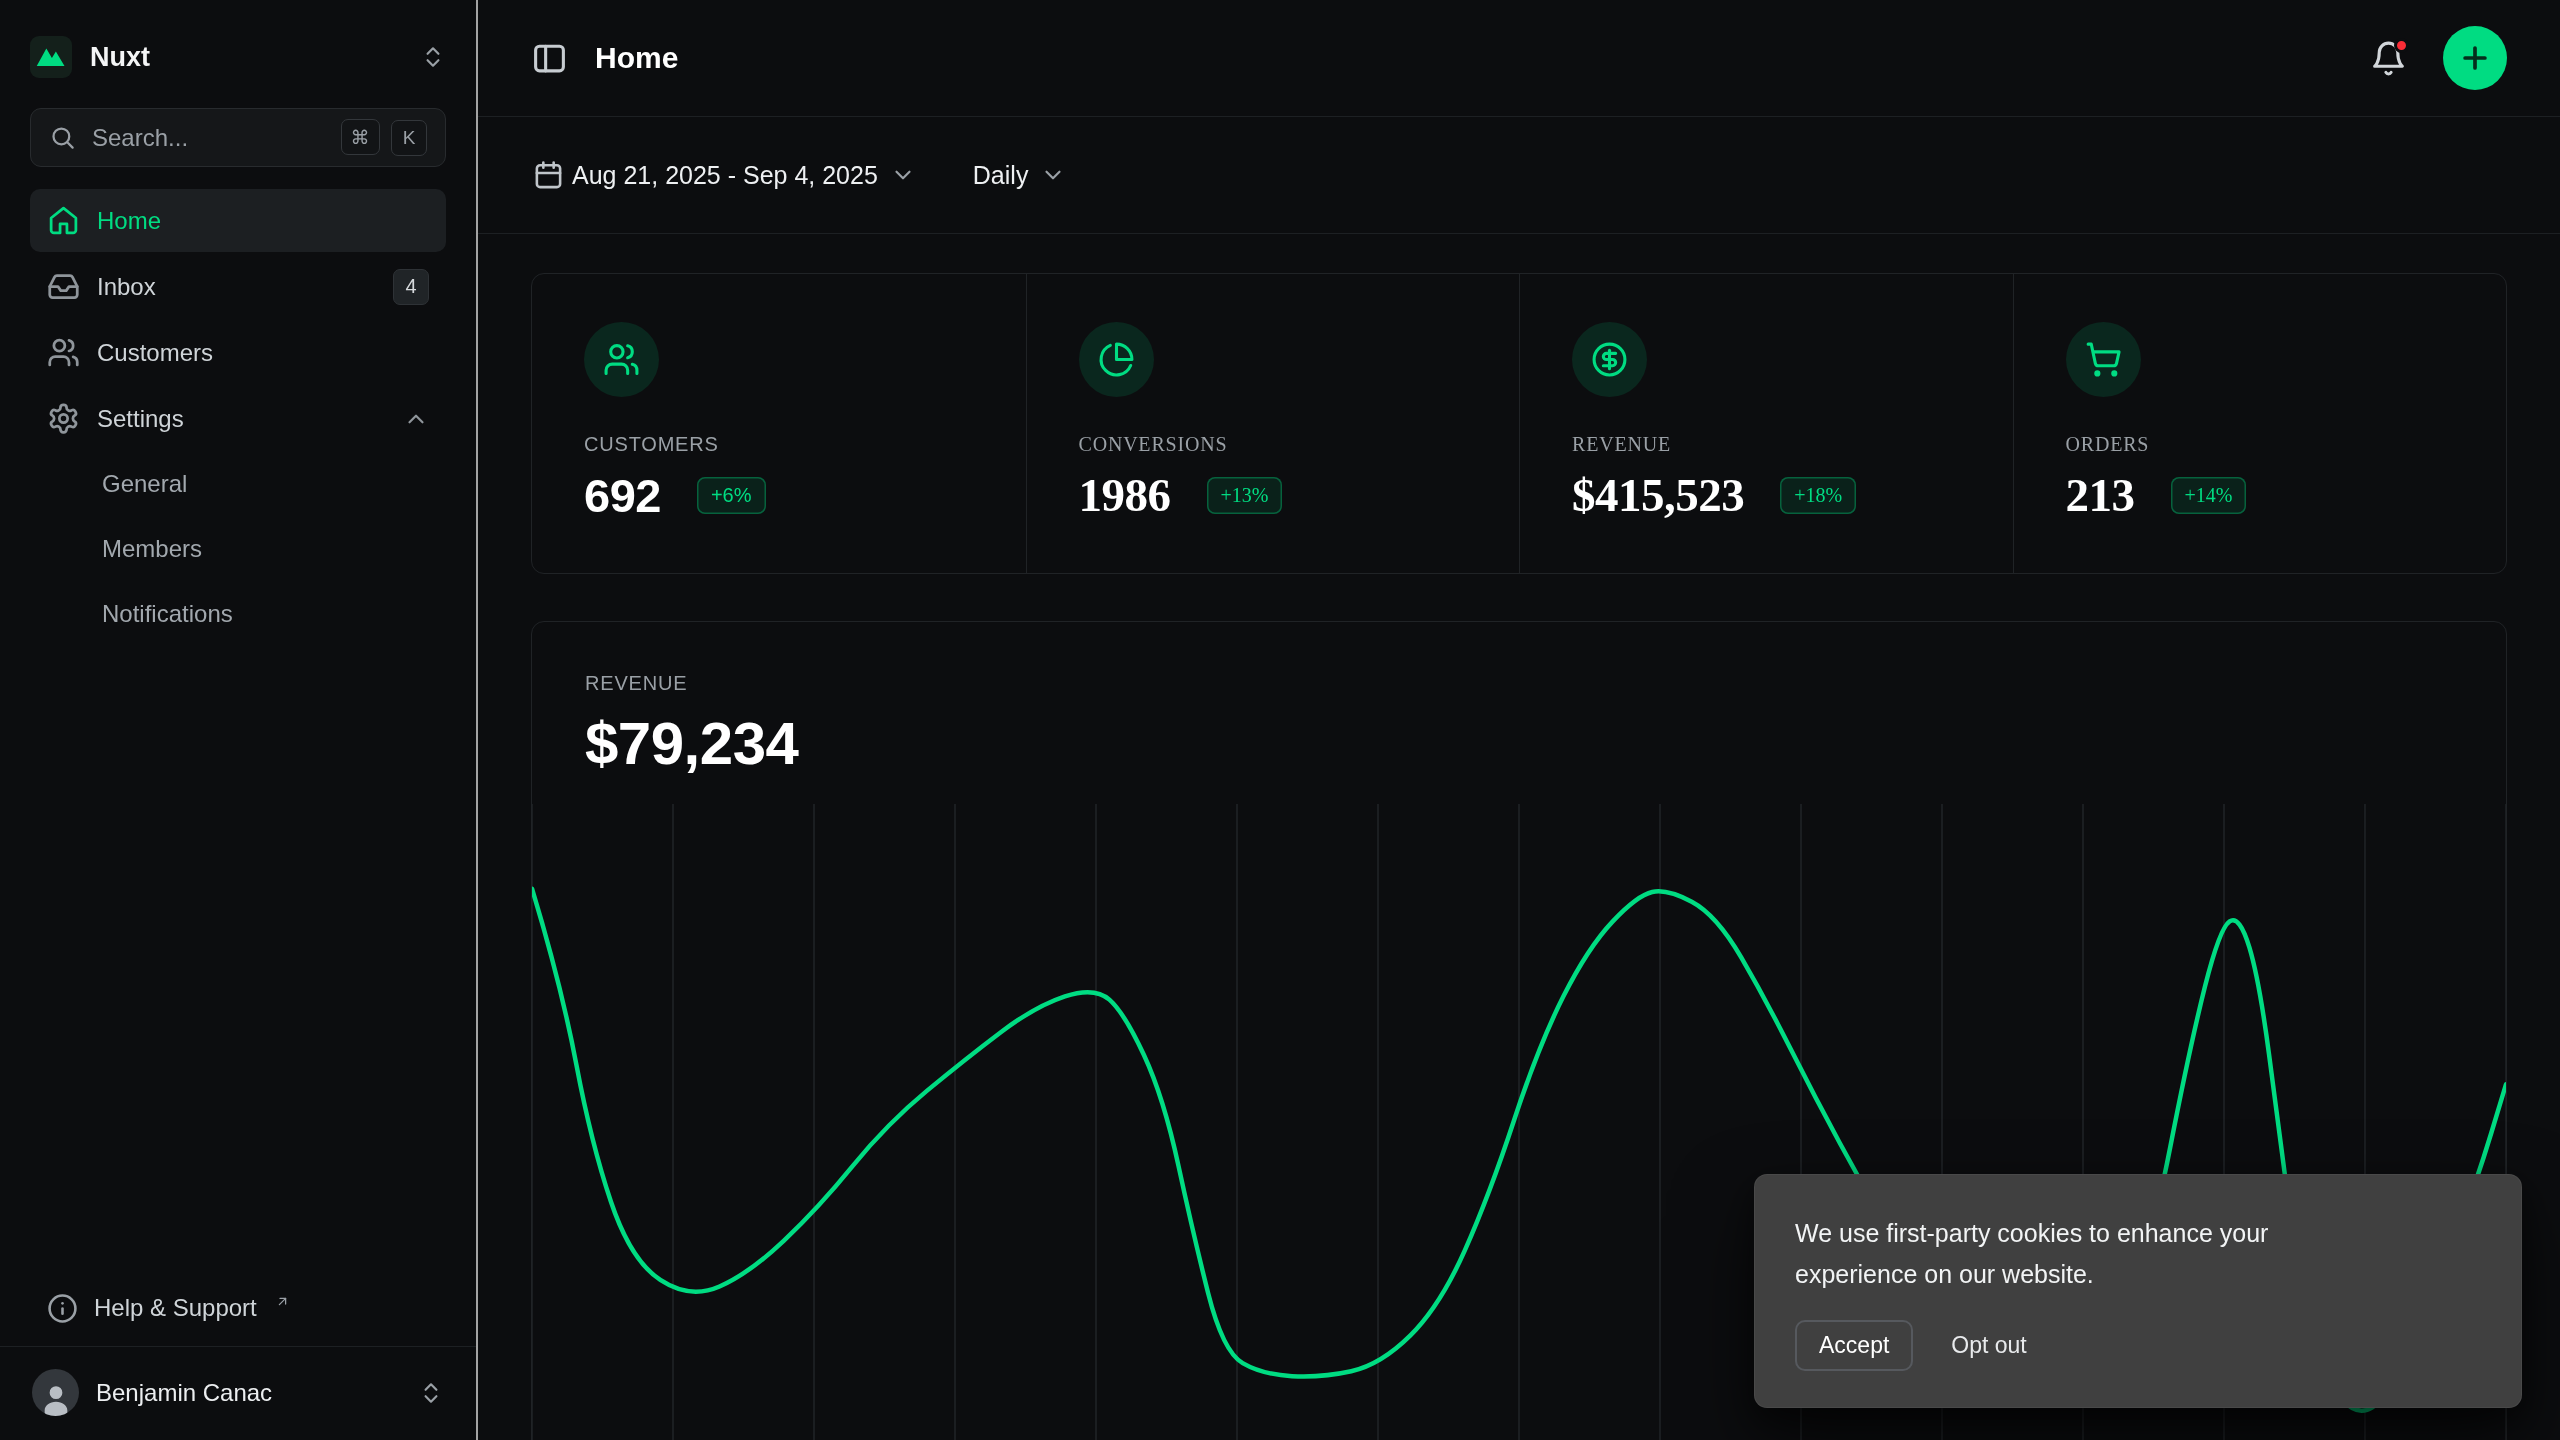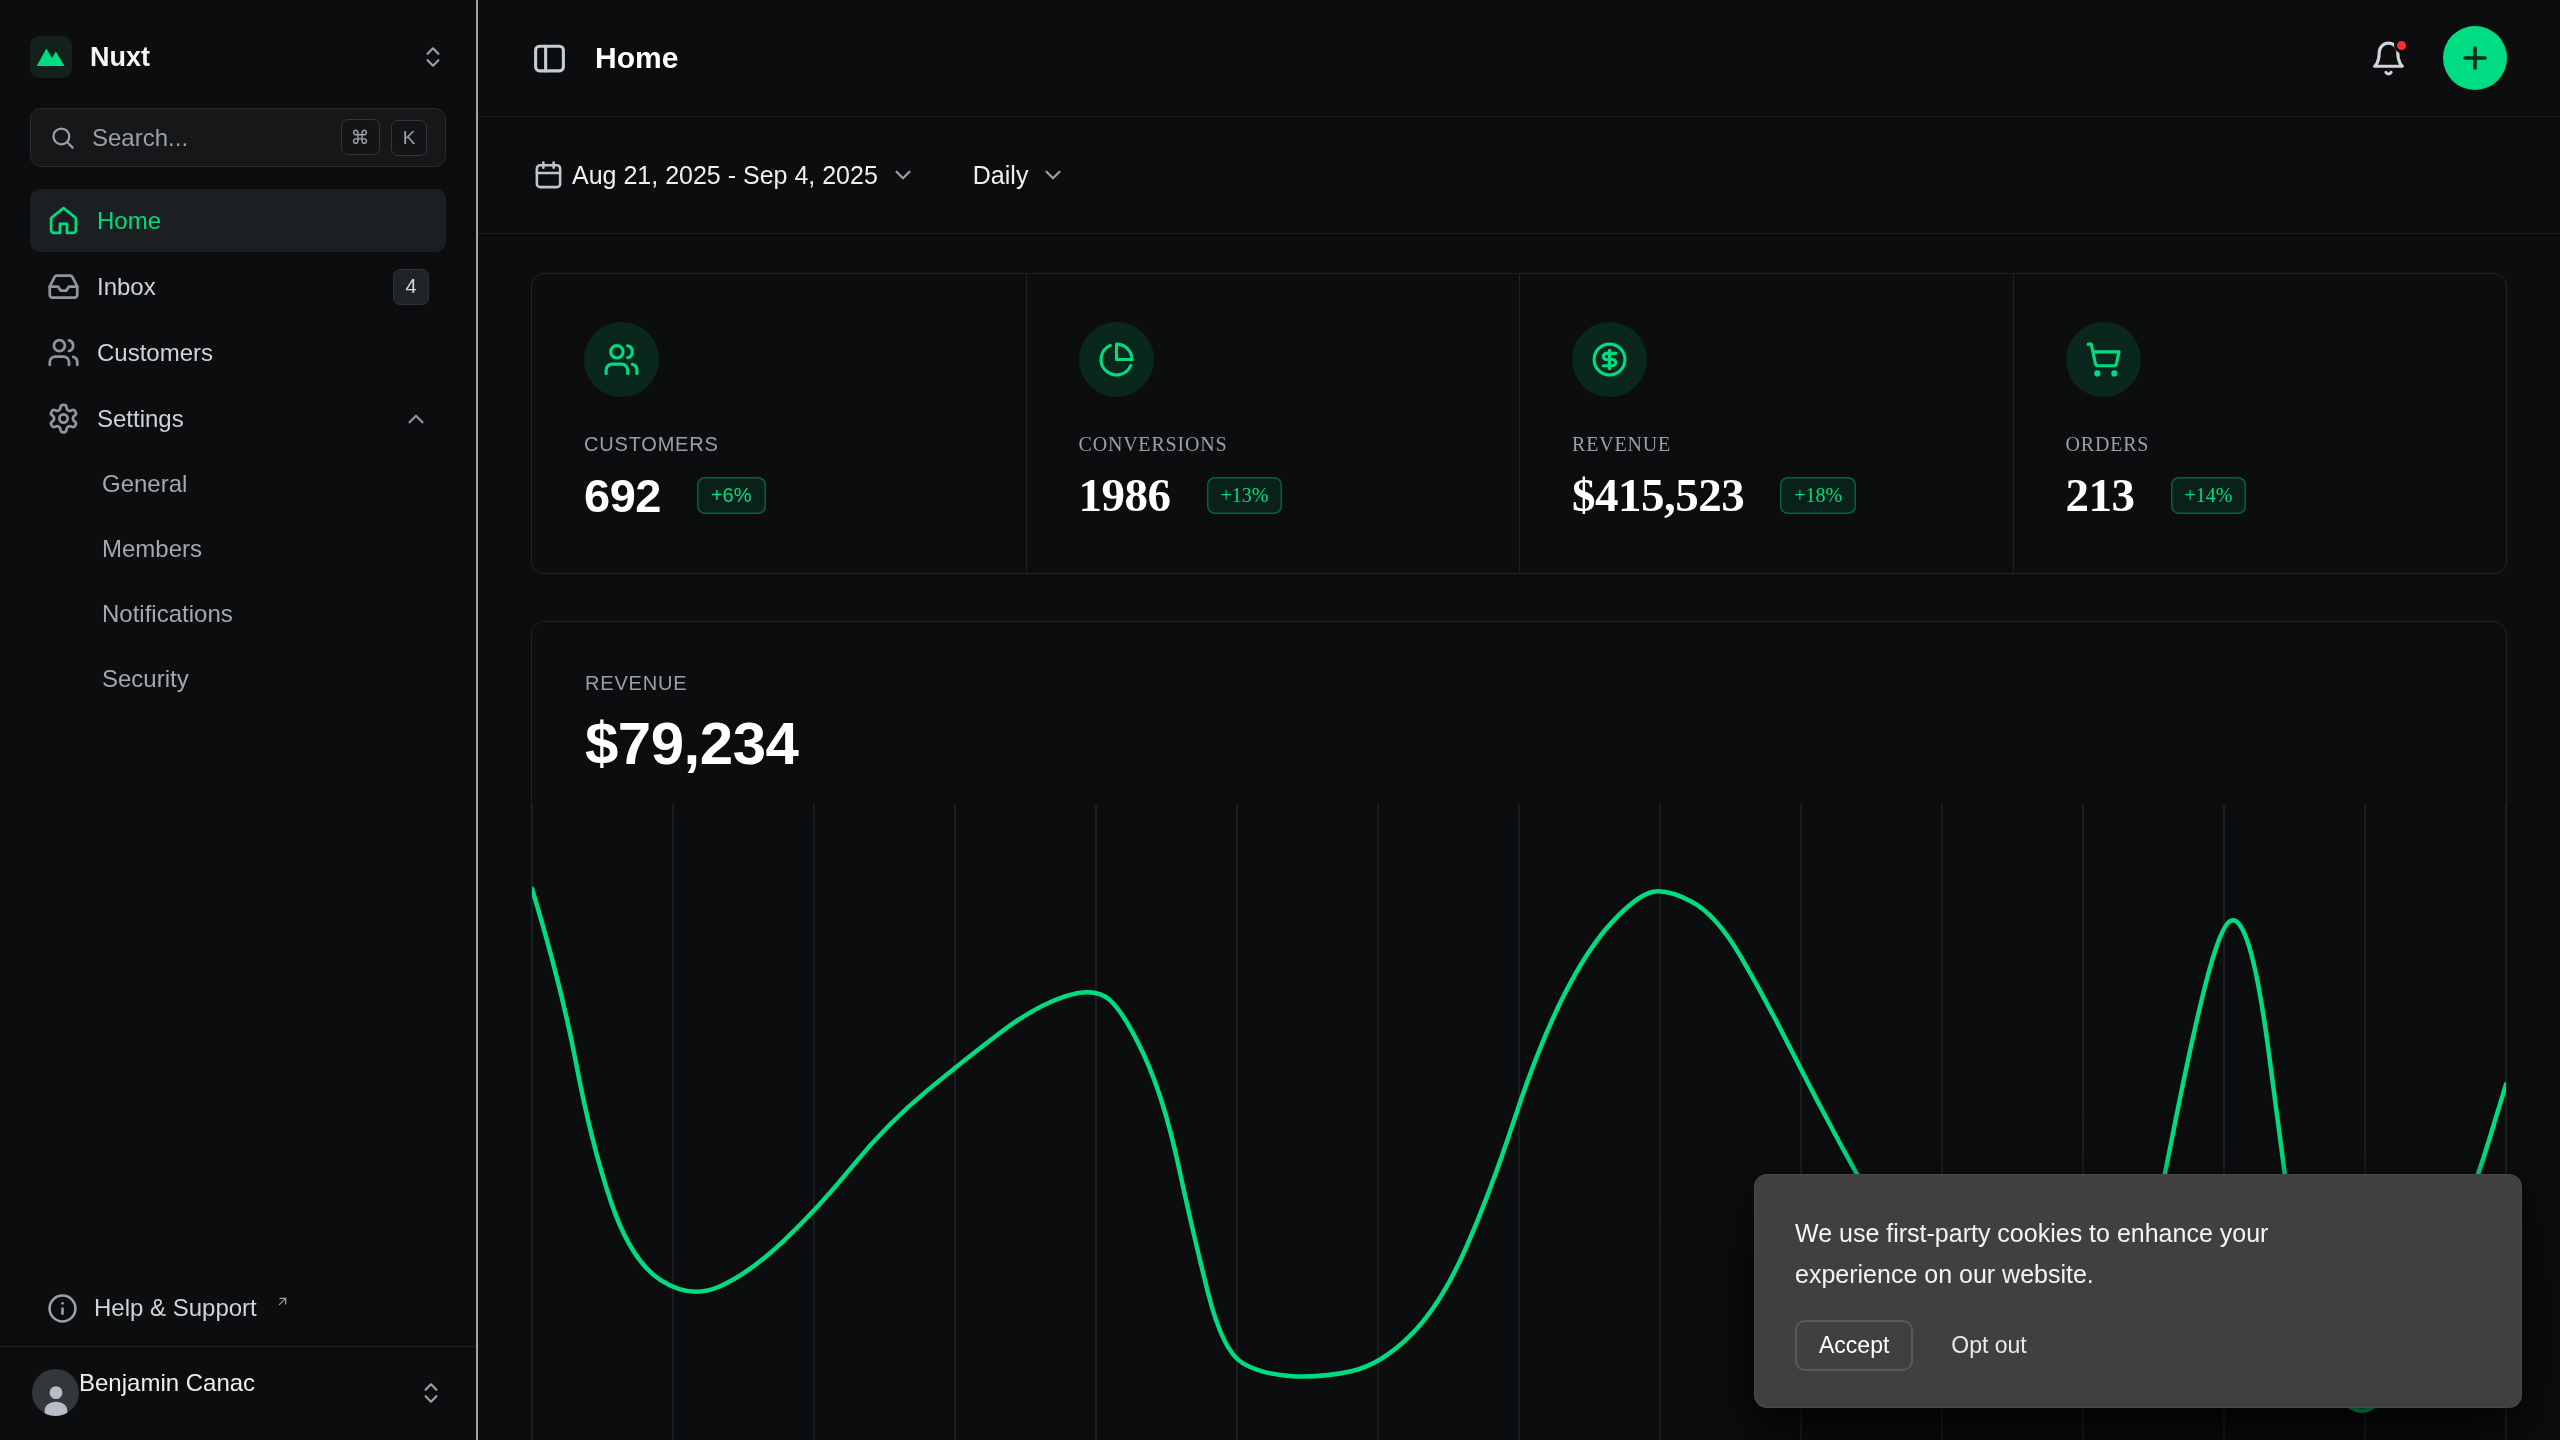--- a/index.html
+++ b/index.html
@@ -71,21 +71,21 @@
   .foot-links { padding:0 30px 10px 30px; }
   .foot-item {
     height:56px; display:flex; align-items:center; gap:16px; padding:0 17px;
     color:#cfd4d8; font-size:24px; font-weight:500; cursor:pointer; border-radius:10px;
   }
   .foot-item .icon { color:#9aa0a6; }
   .ext-arrow { color:#9aa0a6; margin-left:2px; margin-bottom:14px; }
 
   .user-row {
     border-top:1px solid #1d2023;
-    display:flex; 
+    display:flex; align-items:center; gap:17px;
     padding:22px 32px 24px 32px; cursor:pointer;
   }
   .avatar {
     width:47px; height:47px; border-radius:50%; background:#33373c;
     display:flex; align-items:flex-end; justify-content:center; overflow:hidden;
   }
   .avatar svg { stroke:none; fill:#b9bec4; }
   .user-name { flex:1; font-size:24px; font-weight:500; color:#eceef0; }
 
   
@@ -249,21 +249,20 @@
       <span class="icon muted-ic">
         <svg width="26" height="26" viewBox="0 0 24 24">
             <path d="m18 15-6-6-6 6"></path>
           </svg>
       </span>
     </div>
 
     <div class="sub-item">General</div>
     <div class="sub-item">Members</div>
     <div class="sub-item">Notifications</div>
-    <div class="sub-item">Security</div>
   </nav>
 
   <div class="sidebar-spacer"></div>
 
   <div class="foot-links">
     <div class="foot-item">
       <span class="icon">
         <svg width="31" height="31" viewBox="0 0 24 24">
             <circle cx="12" cy="12" r="10"></circle>
             <path d="M12 16v-4"></path>

